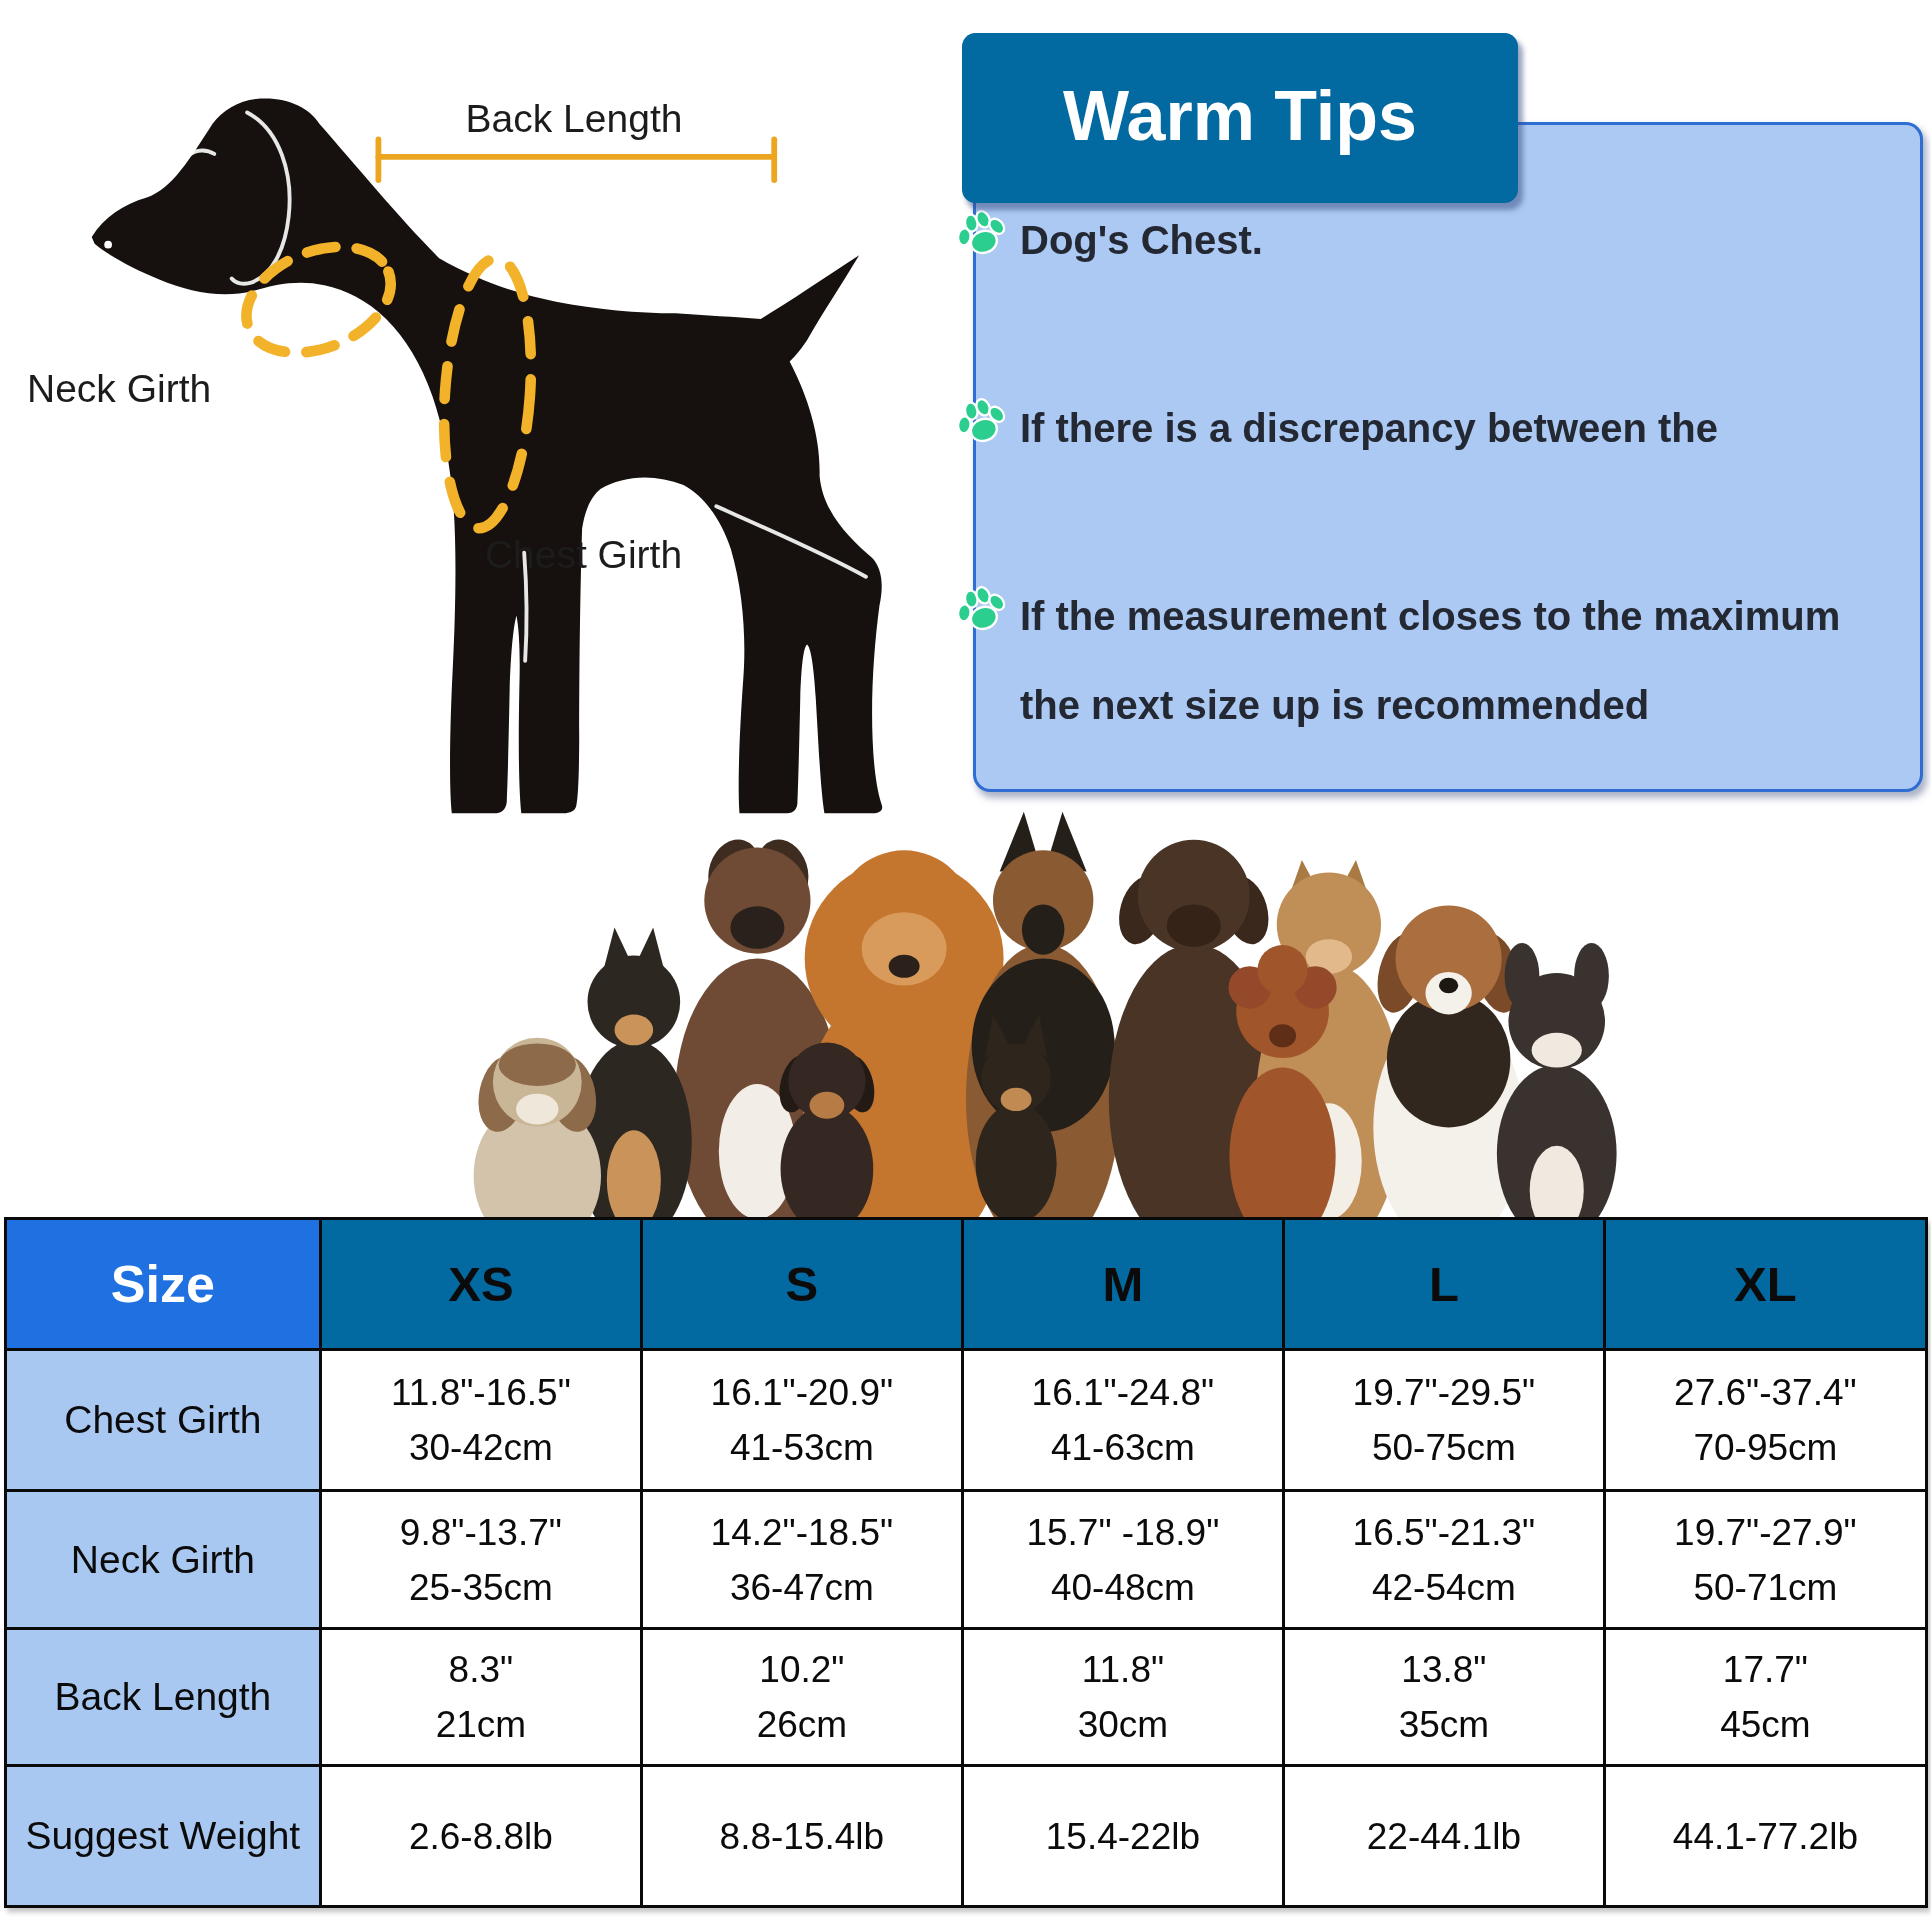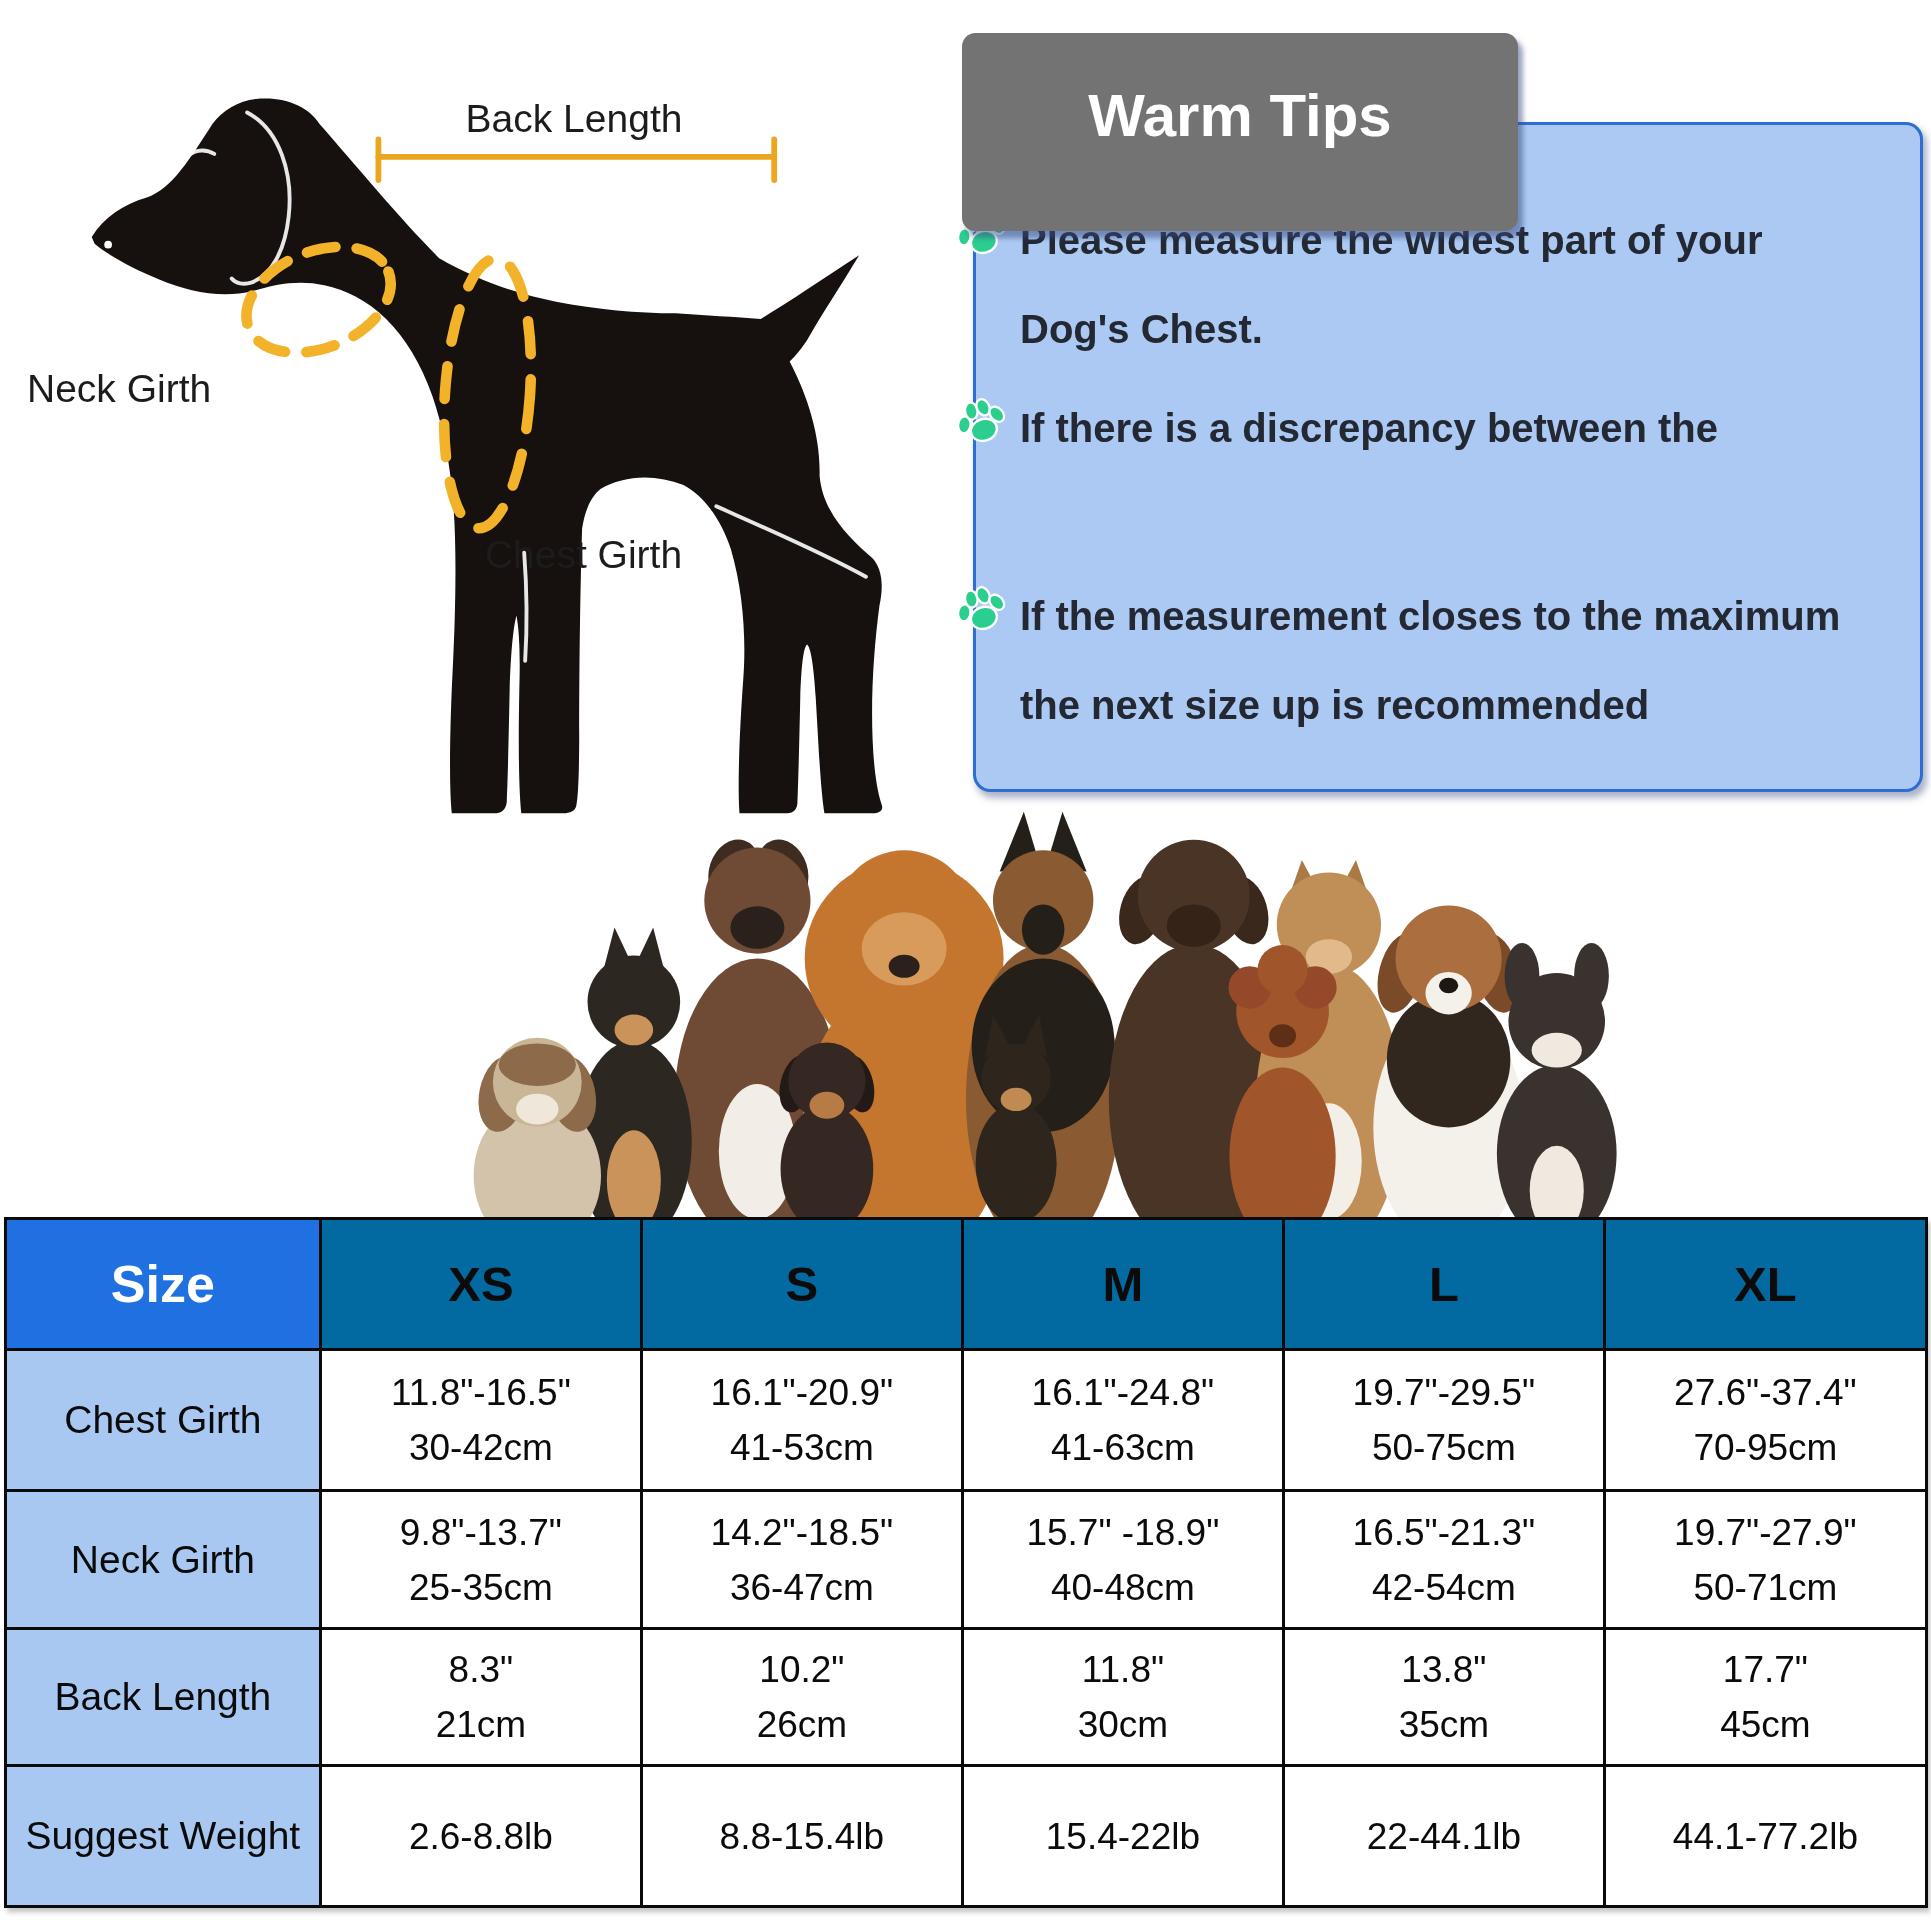--- a/index.html
+++ b/index.html
@@ -11,22 +11,22 @@
   #diagram svg{position:absolute;left:0;top:0;}
   .diagram-label{position:absolute;color:#1c1c1c;font-size:39px;white-space:nowrap;}
   #back-length-label{left:463px;top:85px;width:222px;text-align:center;}
   #neck-girth-label{left:27px;top:355px;width:183px;text-align:center;}
   #chest-girth-label{left:481px;top:521px;width:205px;text-align:center;}
 
   
   #warmtips-panel{position:absolute;left:973px;top:110px;width:944px;height:664px;
       background:#ABC9F2;border:3.9px solid #2E6ED2;border-radius:17.4px;z-index:1;
       box-shadow:3.9px 5.8px 7.7px rgba(100,115,150,.55);}
-  #warmtips-title{position:absolute;left:962px;top:21px;width:556px;height:198px;z-index:2;
-      background:#737373;border-radius:13.5px;color:#ffffff;font-size:60px;font-weight:bold;
+  #warmtips-title{position:absolute;left:962px;top:21px;width:556px;height:170px;z-index:2;
+      background:#0369a1;border-radius:13.5px;color:#ffffff;font-size:70px;font-weight:bold;
       text-align:center;line-height:166px;box-shadow:4.8px 6.8px 5.8px rgba(55,75,130,.5);}
   .tip{position:absolute;left:44px;right:23px;}
   .tip-paw{position:absolute;left:-70px;top:5.8px;width:62px;height:62px;}
   .tip-line{font-size:40px;font-weight:bold;color:#232833;line-height:89px;white-space:nowrap;}
   #tip-0{top:71px;} #tip-1{top:259px;} #tip-2{top:447px;}
 
   
   #dogs-photo{position:absolute;left:406px;top:792px;width:1255px;height:420px;}
 
   
@@ -134,21 +134,20 @@
     </symbol>
   </defs>
     </svg>
 
   <div id="warmtips-title">Warm Tips</div>
   <div id="warmtips-panel">
     <div class="tip" id="tip-0">
       <svg class="tip-paw" viewBox="0 0 64 64" width="62" height="62">
           <use href="#paw"></use>
         </svg>
-      <div class="tip-line">Please measure the widest part of your</div>
       <div class="tip-line">Dog's Chest.</div>
     </div>
     <div class="tip" id="tip-1">
       <svg class="tip-paw" viewBox="0 0 64 64" width="62" height="62">
           <use href="#paw"></use>
         </svg>
       <div class="tip-line">If there is a discrepancy between the</div>
     </div>
     <div class="tip" id="tip-2">
       <svg class="tip-paw" viewBox="0 0 64 64" width="62" height="62">

